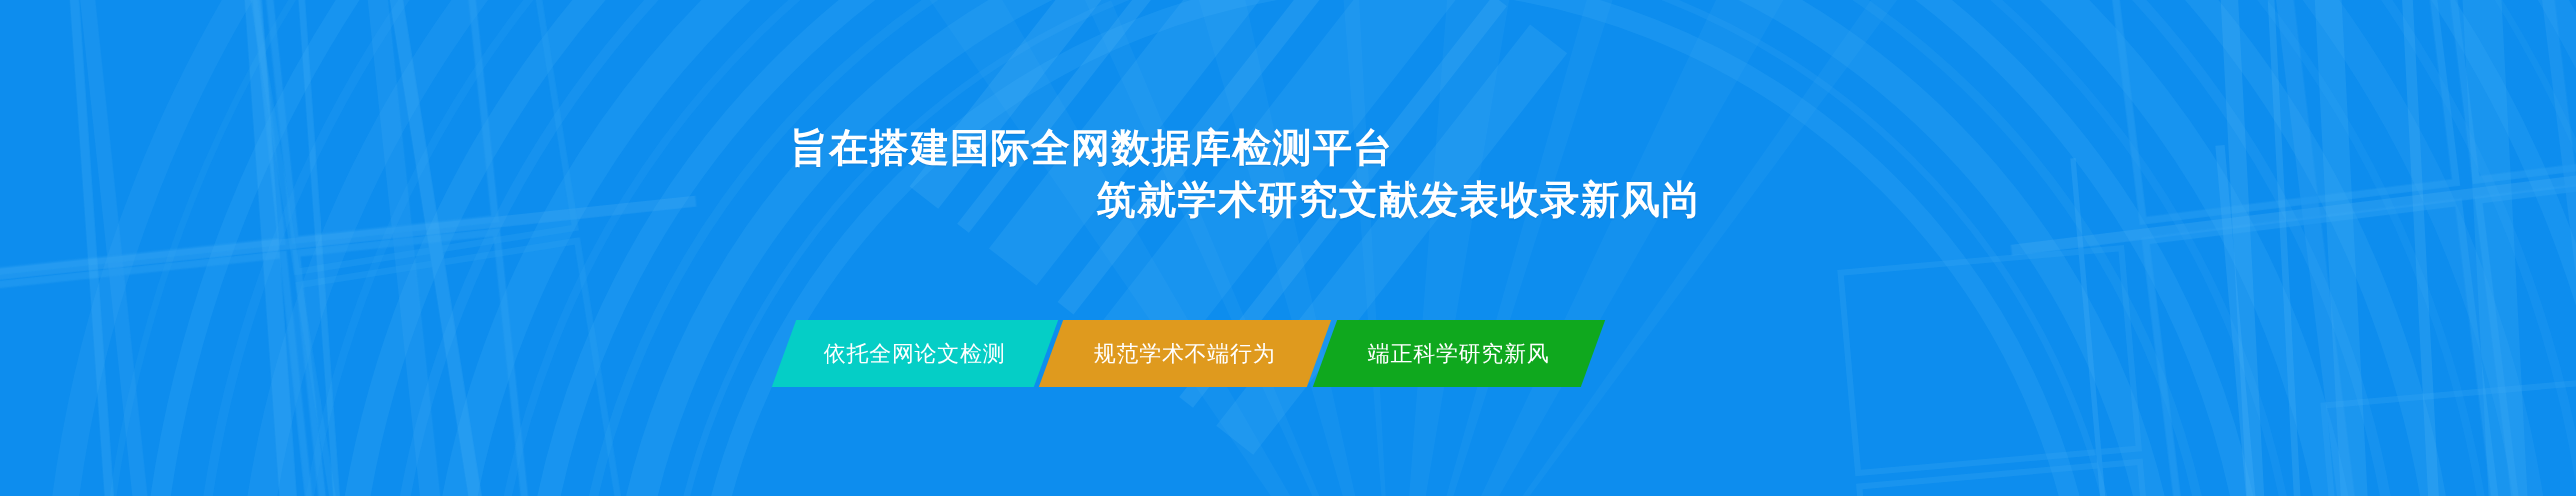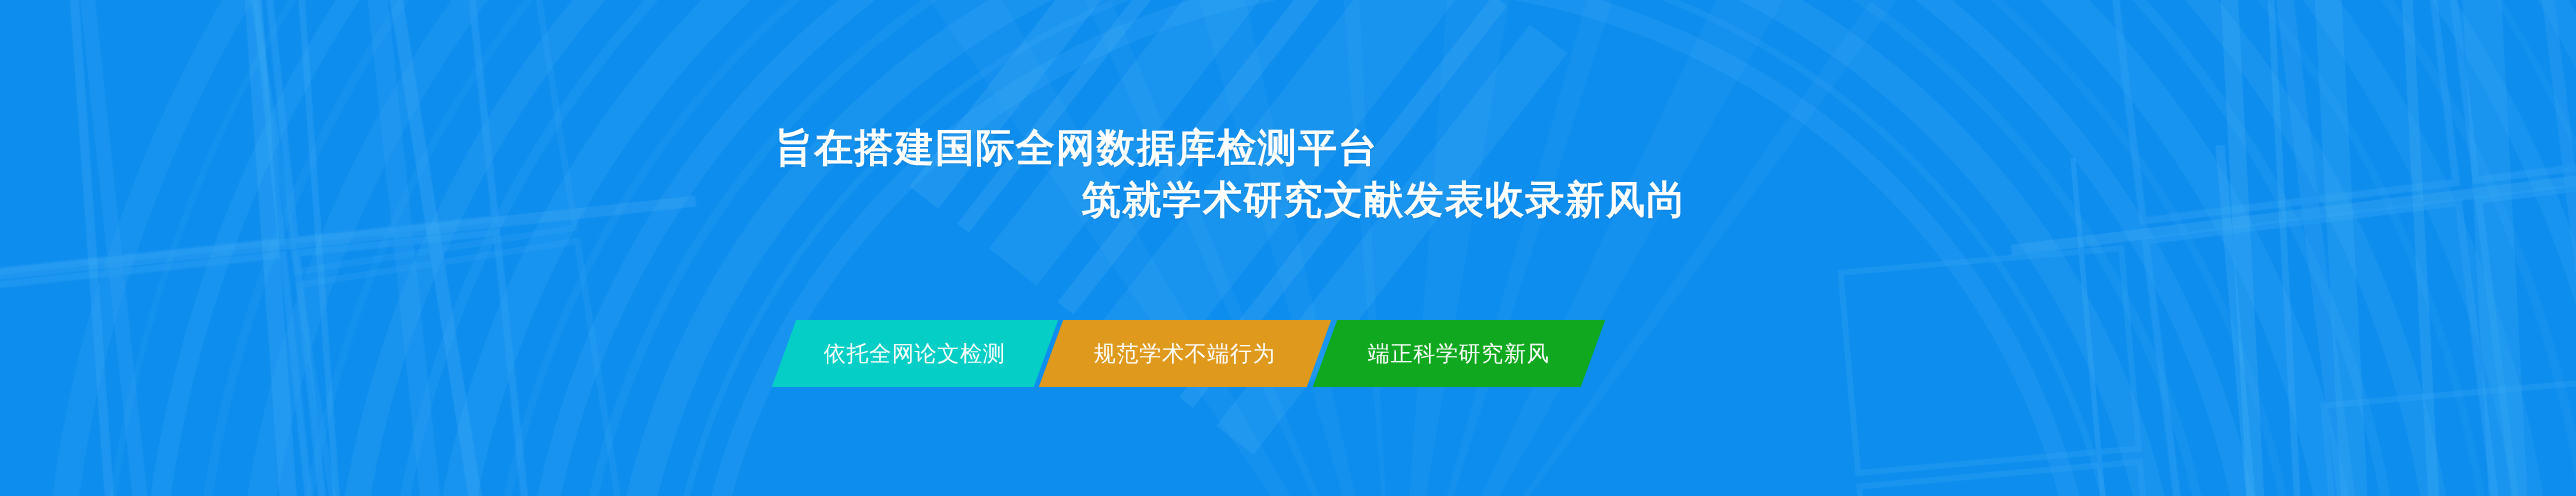--- a/index.html
+++ b/index.html
@@ -13,21 +13,21 @@
     background:#0d8dee;
   }
   .bg-layer{position:absolute;inset:0;width:100%;height:100%;}
 
   
   .content{
     position:absolute;inset:0;z-index:20;
   }
   .headline{
     position:absolute;
-    left:1px;top:122px;width:2220px;
+    left:16px;top:122px;width:2220px;
     text-align:left;
   }
   .hl-line{
     display:block;
     color:#ffffff;
     font-size:39px;
     font-weight:bold;
     letter-spacing:1.3px;
     line-height:52px;
     white-space:nowrap;

